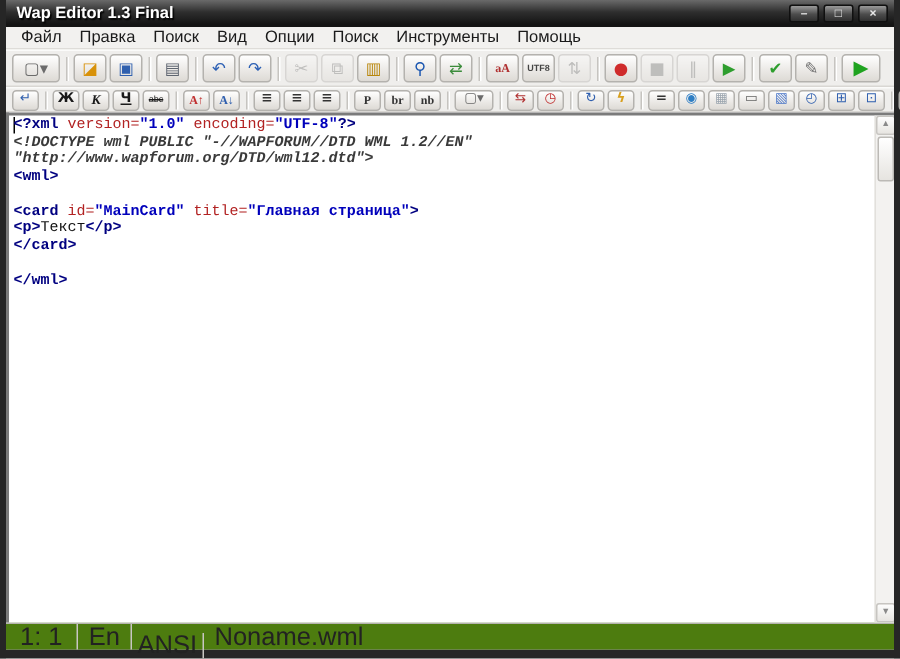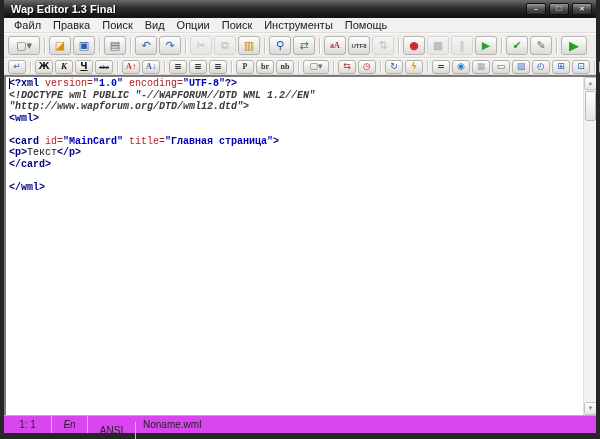--- a/index.html
+++ b/index.html
@@ -58,22 +58,22 @@
   .vscroll{position:absolute;top:0;right:0;bottom:0;width:13px;background:#f3f2f0;
     border-left:1px solid #e2e0dc;}
   .sb-btn{position:absolute;left:0;width:13px;height:13px;border:1px solid #c7c5c1;border-radius:2px;
     background:linear-gradient(#fdfdfd,#e7e5e1);color:#8a8a8a;font-size:6px;line-height:11px;
     text-align:center;cursor:pointer;}
   .sb-btn.up{top:0;}
   .sb-btn.down{bottom:0;}
   .sb-thumb{position:absolute;left:1px;top:14px;width:11px;height:30px;border:1px solid #bcbab6;
     border-radius:2px;background:linear-gradient(#ffffff,#e6e4e0);cursor:grab;}
   
-  .statusbar{height:18px;flex:0 0 18px;display:flex;align-items:center;background:#d946ef;
-    border-top:1px solid #b5b3af;font-size:10px;color:#222;}
+  .statusbar{height:18px;flex:0 0 18px;display:flex;align-items:center;background:#4d7c0f;
+    border-top:1px solid #b5b3af;font-size:17px;color:#222;}
   .sseg{height:100%;display:flex;align-items:center;padding:0 7px;border-right:1px solid #c8c6c2;
     white-space:nowrap;}
   .sseg:last-child{border-right:none;}
 </style>
 </head>
 <body>
 
 <div class="window">
 
   <div class="titlebar">
@@ -266,18 +266,18 @@
     <div class="code"><div class="code-line"><span class="tok-tag">&lt;?xml </span><span class="tok-attr">version=</span><span class="tok-val">"1.0"</span><span class="tok-plain"> </span><span class="tok-attr">encoding=</span><span class="tok-val">"UTF-8"</span><span class="tok-tag">?&gt;</span></div><div class="code-line"><span class="tok-doctype">&lt;!DOCTYPE wml PUBLIC "-//WAPFORUM//DTD WML 1.2//EN"</span></div><div class="code-line"><span class="tok-doctype">"http://www.wapforum.org/DTD/wml12.dtd"&gt;</span></div><div class="code-line"><span class="tok-tag">&lt;wml&gt;</span></div><div class="code-line">&nbsp;</div><div class="code-line"><span class="tok-tag">&lt;card </span><span class="tok-attr">id=</span><span class="tok-val">"MainCard"</span><span class="tok-plain"> </span><span class="tok-attr">title=</span><span class="tok-val">"Главная страница"</span><span class="tok-tag">&gt;</span></div><div class="code-line"><span class="tok-tag">&lt;p&gt;</span><span class="tok-text">Текст</span><span class="tok-tag">&lt;/p&gt;</span></div><div class="code-line"><span class="tok-tag">&lt;/card&gt;</span></div><div class="code-line">&nbsp;</div><div class="code-line"><span class="tok-tag">&lt;/wml&gt;</span></div></div>
     <div class="vscroll">
       <div class="sb-btn up">▲</div>
       <div class="sb-thumb"></div>
       <div class="sb-btn down">▼</div>
     </div>
   </div>
 
   <div class="statusbar">
       <div class="sseg" style="width: 48px; justify-content: center;">1:  1</div>
-      <div class="sseg" style="width: 36px; justify-content: center; font-style: italic;">En</div>
+      <div class="sseg" style="width: 36px; justify-content: center;">En</div>
       <div class="sseg" style="width: 48px; justify-content: center; margin-top: 11px;">ANSI</div>
       <div class="sseg">Noname.wml</div>
     </div>
 
 </div>
 
 </body></html>

